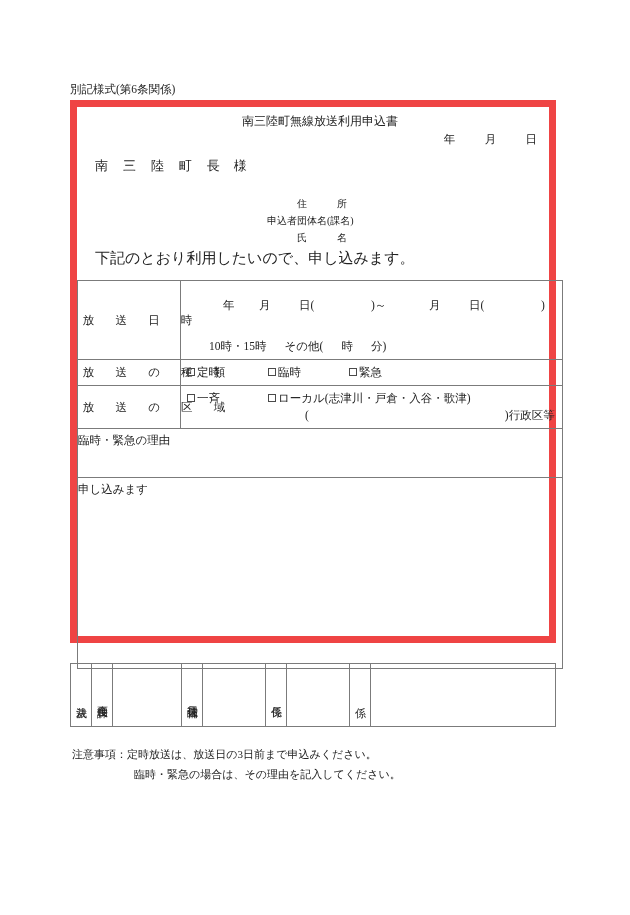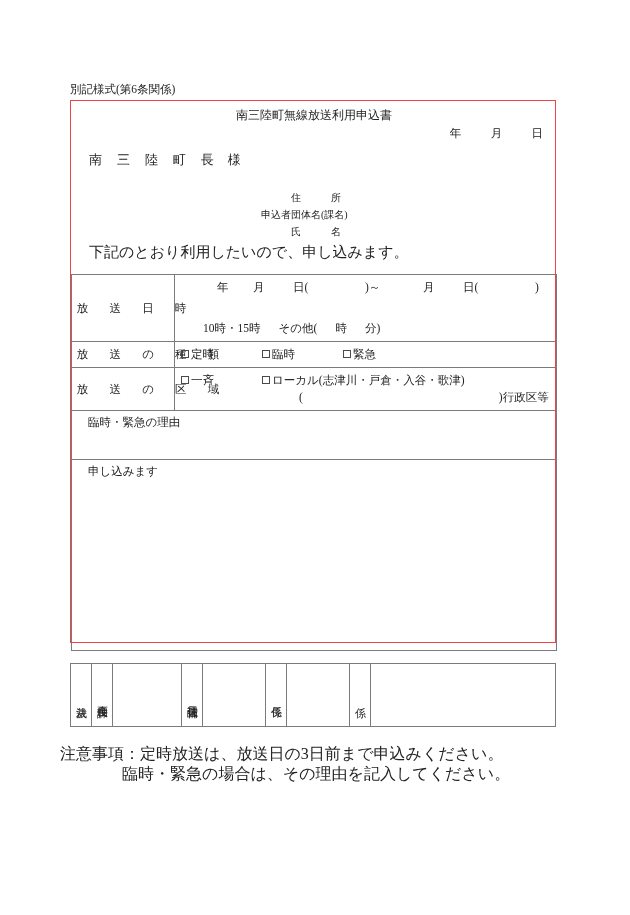--- a/index.html
+++ b/index.html
@@ -31,21 +31,21 @@
     left: 70px; top: 82px;
     font-size: 11.5px;
     line-height: 15px;
     white-space: nowrap;
   }
 
   
   #main-frame {
     left: 70px; top: 100px;
     width: 486px; height: 543px;
-    border: 1px solid #ef4444;
+    border: 7px solid #ef4444;
     box-sizing: border-box;
   }
 
   
   #doc-title {
     left: 0px; top: 6px;
     width: 486px;
     text-align: center;
     font-size: 12px;
     line-height: 17px;
@@ -117,21 +117,21 @@
     white-space: nowrap;
   }
   #ruled td.label span { letter-spacing: 0.42em; padding-left: 0.42em; }
   #ruled td.value { position: relative; }
 
   .cellpad { padding: 4px 6px 4px 6px; }
 
   .line { display: block; white-space: nowrap; line-height: 17px; }
 
   
-  .dt-line1 { padding-left: 36px; }
+  .dt-line1 { padding-left: 36px; margin-top: 12px; }
   .dt-line1 .g1 { display: inline-block; width: 36px; }
   .dt-line1 .g2 { display: inline-block; width: 40px; }
   .dt-line1 .g3 { display: inline-block; width: 72px; }
   .dt-line1 .g4 { display: inline-block; width: 58px; }
   .dt-line2 { padding-left: 22px; margin-top: 24px; }
   .dt-line2 .sep { display: inline-block; width: 18px; }
 
   
   .cb { white-space: nowrap; }
   .cb .box {
@@ -146,21 +146,21 @@
   .opt-area1 { display: inline-block; width: 81px; }
 
   .area-note {
     display: block;
     white-space: nowrap;
     line-height: 17px;
     padding-left: 118px;
   }
   .area-note .gapfill { display: inline-block; width: 196px; }
 
-  .section-title { padding: 4px 16px; }
+  .section-title { padding: 4px 0; }
 
   
   #approval {
     position: absolute;
     left: 70px; top: 663px;
     width: 486px;
     border-collapse: collapse;
     table-layout: fixed;
   }
   #approval td {
@@ -181,22 +181,22 @@
     line-height: 1.02;
     letter-spacing: 0.04em;
     white-space: nowrap;
   }
   #approval td.blank-sm { width: 68px; }
   #approval td.blank-md { width: 62px; }
   #approval td.blank-lg { width: auto; }
 
   
   #notes {
-    left: 60px; top: 744px;
-    font-size: 16px;
+    left: 72px; top: 744px;
+    font-size: 11px;
     line-height: 20px;
     white-space: nowrap;
   }
   #notes .n2 { padding-left: 62px; display: block; }
 </style>
 </head>
 <body>
 
 <div class="page">
 

